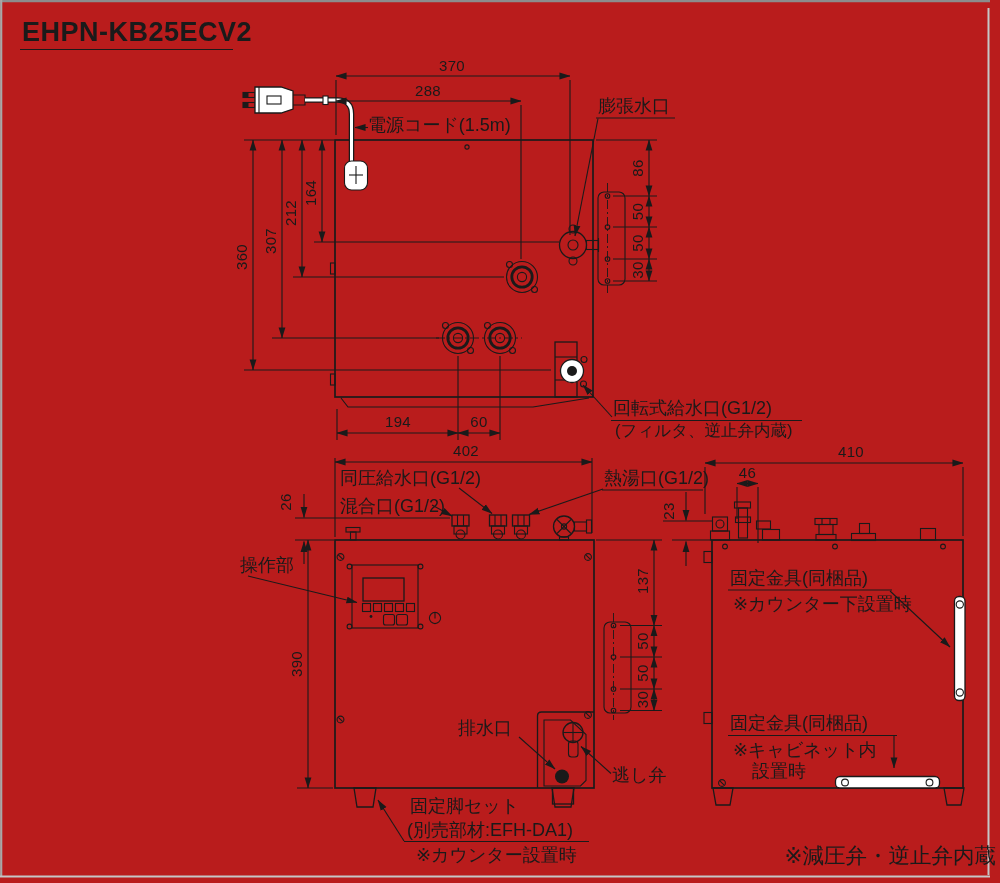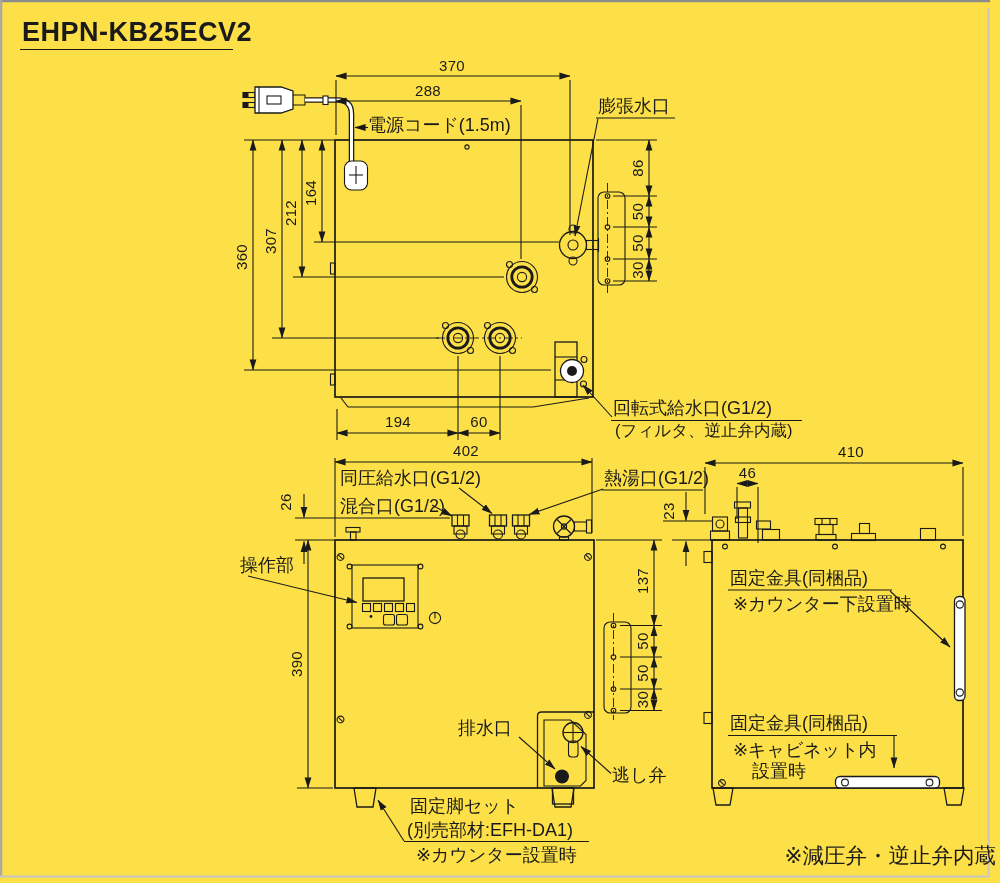--- a/index.html
+++ b/index.html
@@ -1,16 +1,16 @@
 <!DOCTYPE html>
 <html><head>
 <meta charset="utf-8">
 <style>
   html,body{margin:0;padding:0;background:#fff;}
-  .page{position:relative;width:1000px;height:883px;background:#fde047;overflow:hidden;}
+  .page{position:relative;width:1000px;height:883px;background:#b91c1c;overflow:hidden;}
   .t{font-family:"Liberation Sans","DejaVu Sans",sans-serif;fill:#1a1a1a;}
   .title{font-size:27px;font-weight:bold;letter-spacing:.5px;}
   .dim{font-size:15px;letter-spacing:.3px;}
   .jp{font-size:18px;}
   .jps{font-size:16.5px;}
   .big{font-size:21.5px;}
   .ln{stroke:#1a1a1a;stroke-width:1.1;fill:none;}
   .ln2{stroke:#1a1a1a;stroke-width:1.7;fill:none;}
   .lnt{stroke:#1a1a1a;stroke-width:1.3;fill:none;}
   .cl{stroke:#1a1a1a;stroke-width:.9;fill:none;stroke-dasharray:9 3 2 3;}

